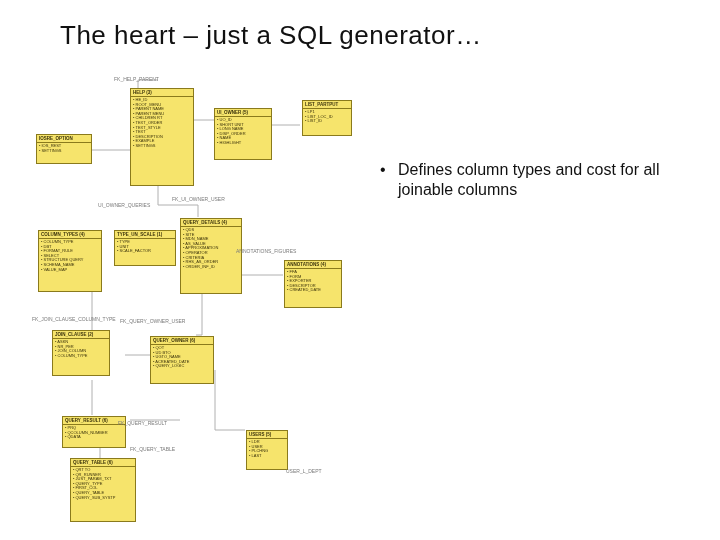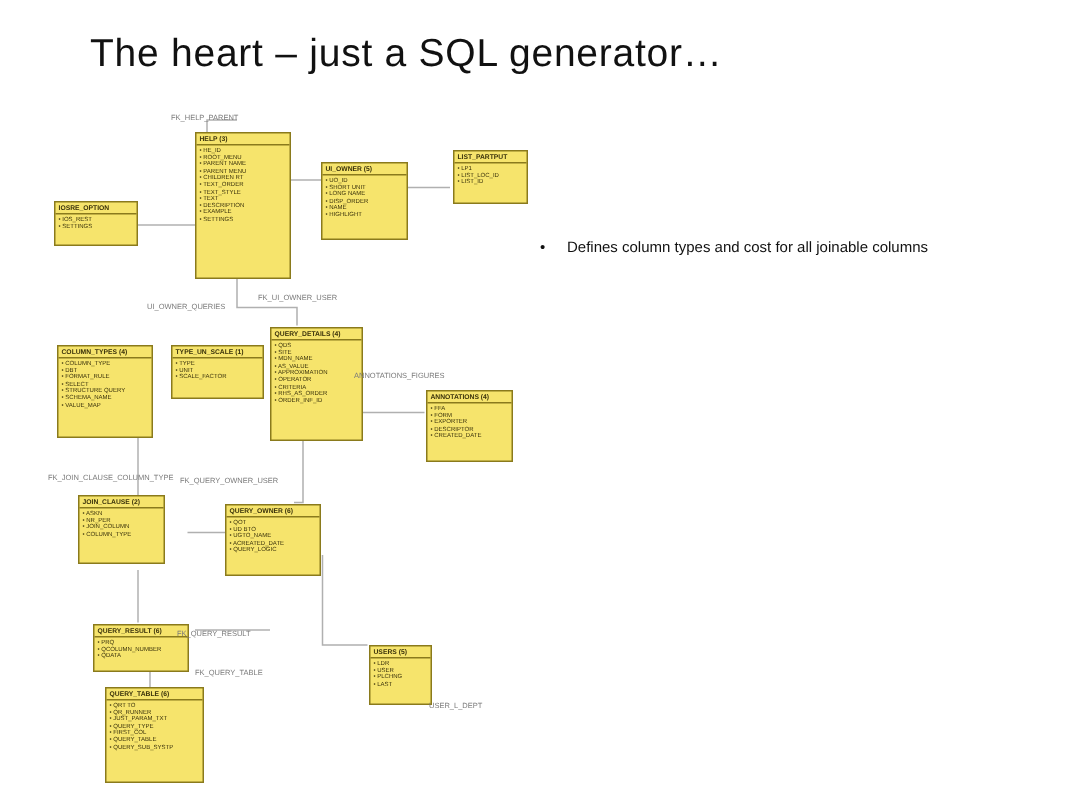--- a/index.html
+++ b/index.html
@@ -1,18 +1,18 @@
 <!DOCTYPE html>
 <html><head>
 <meta charset="utf-8">
 <style>
   html,body{margin:0;padding:0;width:720px;height:540px;background:#fff;font-family:Verdana,Geneva,sans-serif;color:#111;overflow:hidden}
   .slide{position:relative;width:720px;height:451px}
   .title{position:absolute;left:60px;top:20px;font-size:26px;font-weight:400;letter-spacing:.5px}
-  .bullets{position:absolute;left:360px;top:160px;width:310px;font-size:10px;line-height:1.25}
+  .bullets{position:absolute;left:380px;top:160px;width:310px;font-size:16px;line-height:1.25}
   .bullets ul{margin:0;padding:0;list-style:none}
   .bullets li{position:relative;padding-left:18px;margin-bottom:10px}
   .bullets li::before{content:"•";position:absolute;left:0;top:0}
   .diagram{position:absolute;left:30px;top:70px;width:320px;height:455px}
   .ent{position:absolute;background:#f6e46c;border:1px solid #8a7a1c;font-family:Arial,Helvetica,sans-serif;color:#3a320b}
   .ent .hdr{font-size:4.5px;font-weight:bold;padding:1px 2px;border-bottom:1px solid #8a7a1c;white-space:nowrap;overflow:hidden}
   .ent .body{font-size:4px;padding:1px 2px;white-space:pre;overflow:hidden;line-height:1.15}
   .lbl{position:absolute;font-size:5px;color:#7a7a7a;font-family:Arial,Helvetica,sans-serif;white-space:nowrap}
 </style>
 </head>

